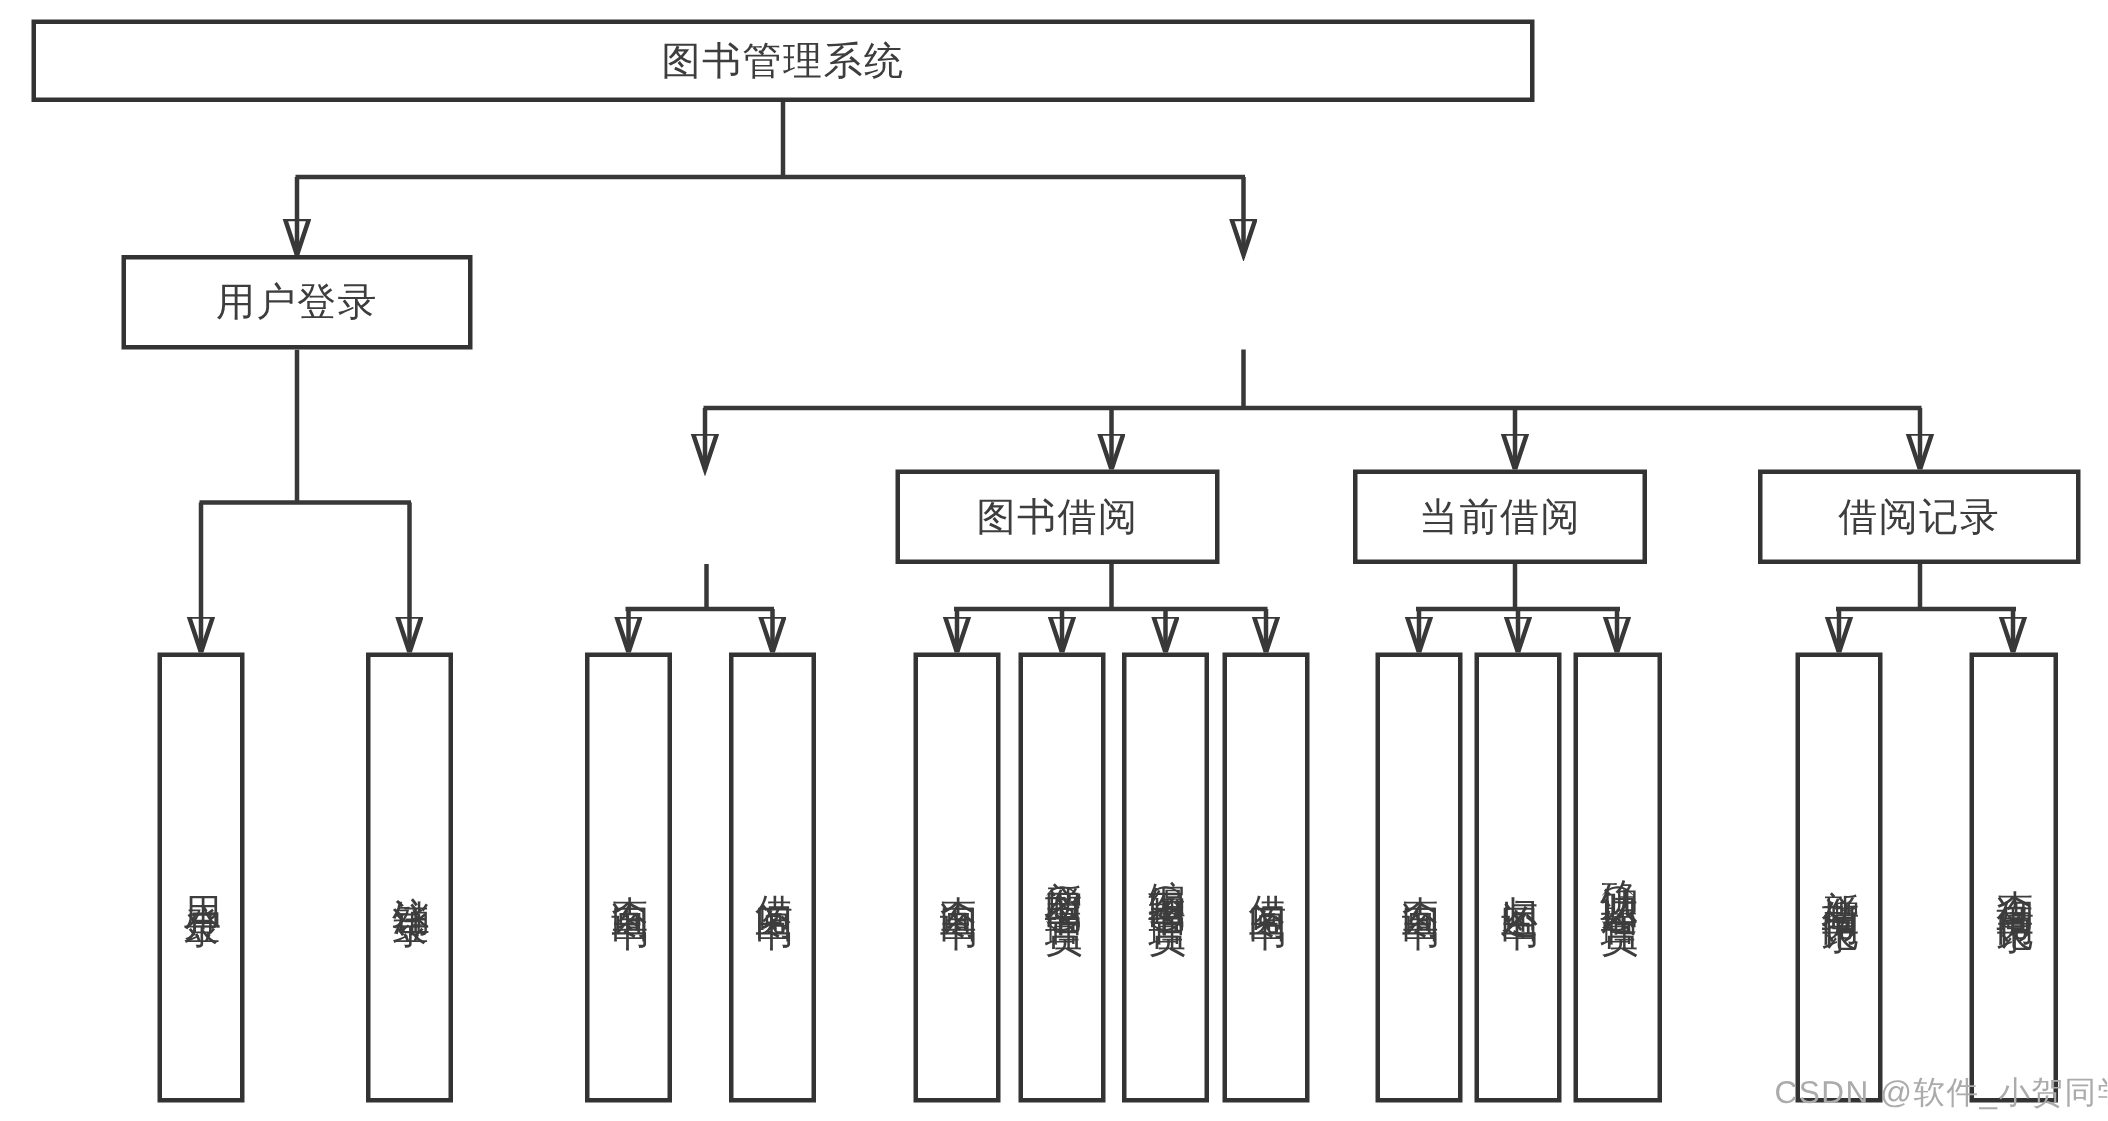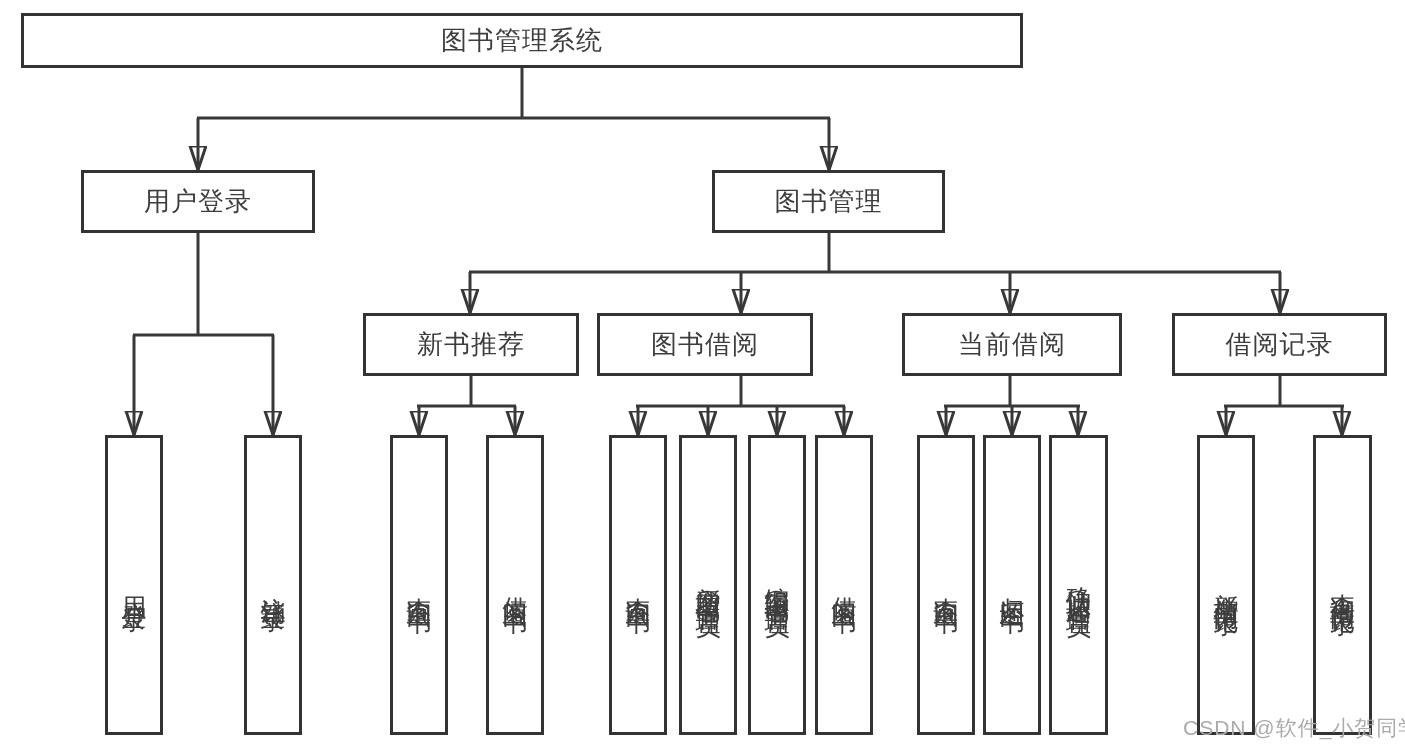--- a/index.html
+++ b/index.html
@@ -114,25 +114,23 @@
 
     <path d="M1280,376 V406"></path>
     <path d="M1224,406 H1344"></path>
     <path d="M1226,406 V435" marker-end="url(#arw)"></path>
     <path d="M1342,406 V435" marker-end="url(#arw)"></path>
   </svg>
 
   <div class="node hnode" style="left:21px;top:13px;width:1002px;height:55px">图书管理系统</div>
 
   <div class="node hnode" style="left:81px;top:170px;width:234px;height:63px">用户登录</div>
-  <div class="node hnode" style="left:712px;top:170px;width:233px;height:63px">图书管理</div>
 
-  <div class="node hnode" style="left:363px;top:313px;width:216px;height:63px">新书推荐</div>
   <div class="node hnode" style="left:597px;top:313px;width:216px;height:63px">图书借阅</div>
-  <div class="node hnode" style="left:902px;top:313px;width:220px;height:63px">当前借阅</div>
+  <div class="node hnode" style="left:902px;top:313px;width:196px;height:63px">当前借阅</div>
   <div class="node hnode" style="left:1172px;top:313px;width:215px;height:63px">借阅记录</div>
 
   <div class="node vnode" style="left:105px;top:435px;width:58px;height:300px">用户登录</div>
   <div class="node vnode" style="left:244px;top:435px;width:58px;height:300px">注销登录</div>
 
   <div class="node vnode" style="left:390px;top:435px;width:58px;height:300px">查询图书</div>
   <div class="node vnode" style="left:486px;top:435px;width:58px;height:300px">借阅图书</div>
 
   <div class="node vnode" style="left:609px;top:435px;width:58px;height:300px">查询图书</div>
   <div class="node vnode" style="left:679px;top:435px;width:58px;height:300px">新增图书（管理员）</div>

